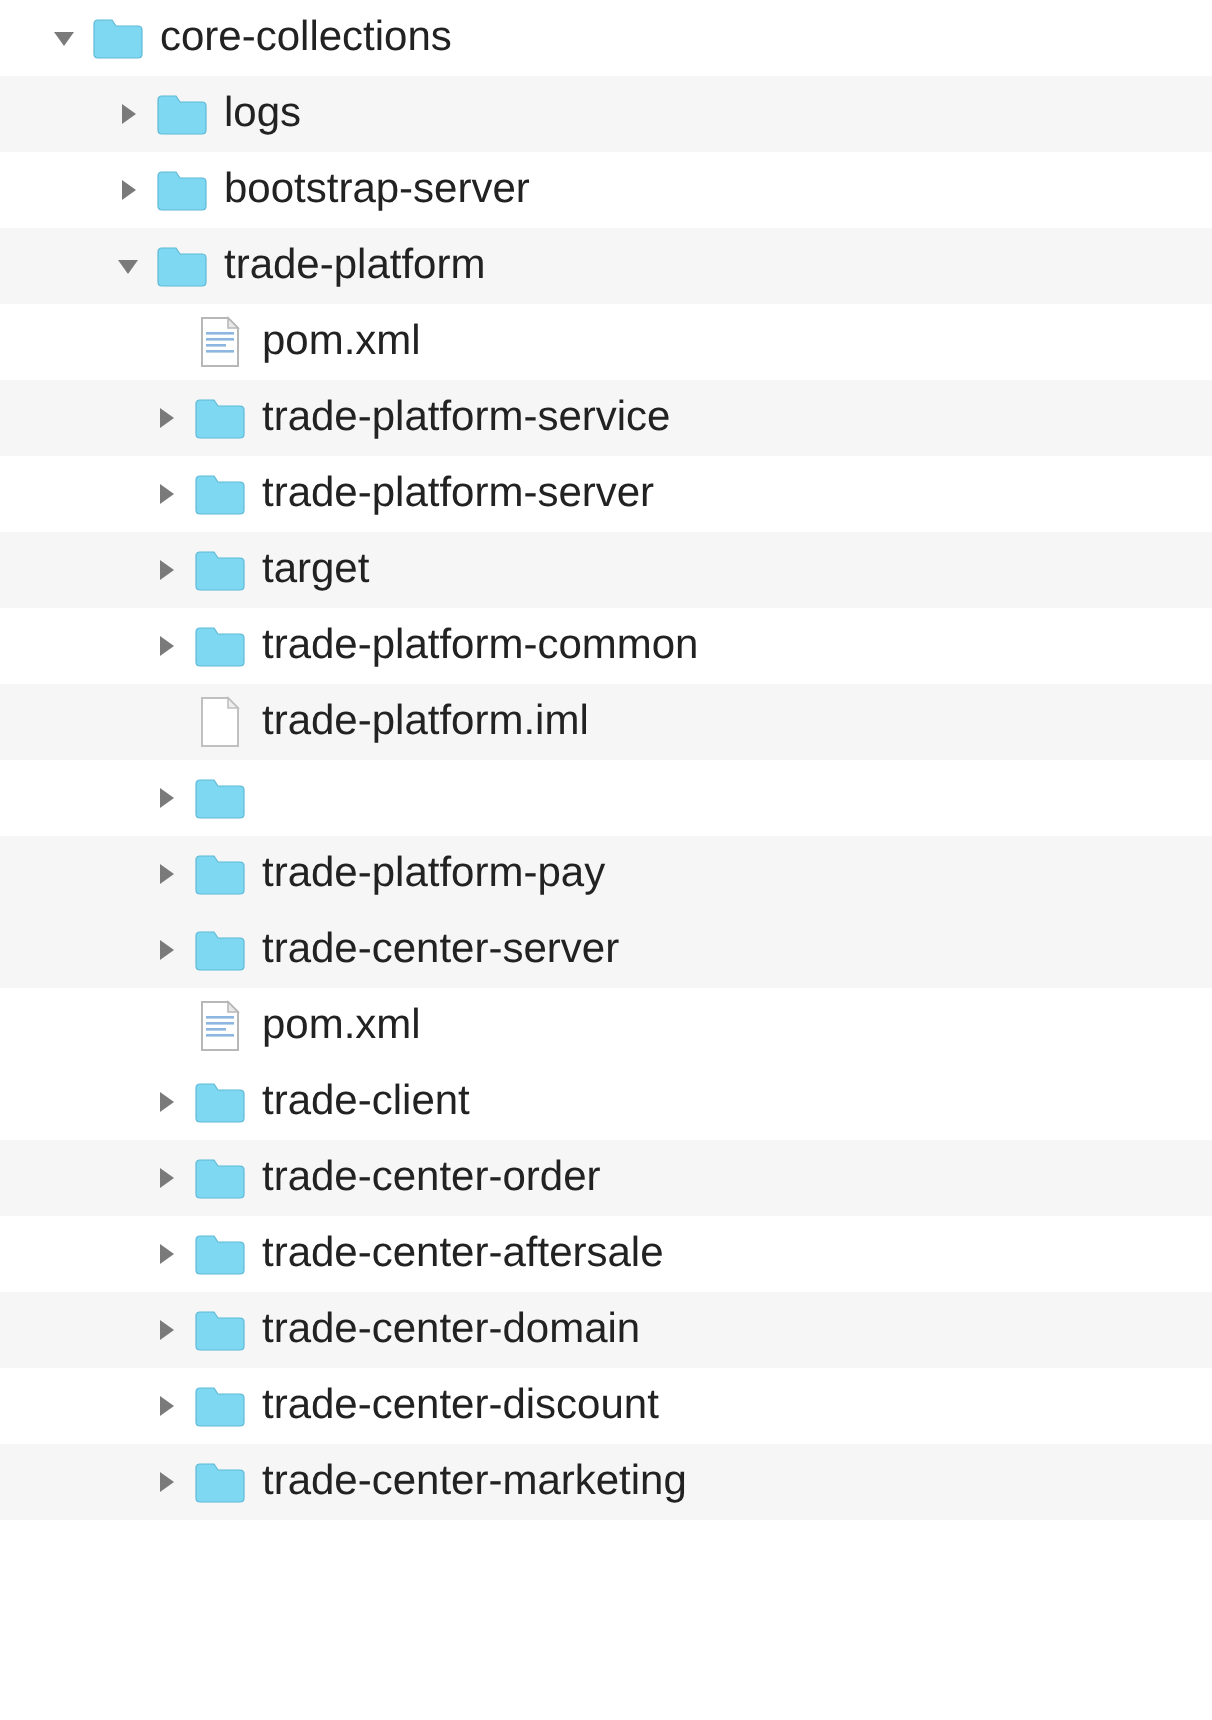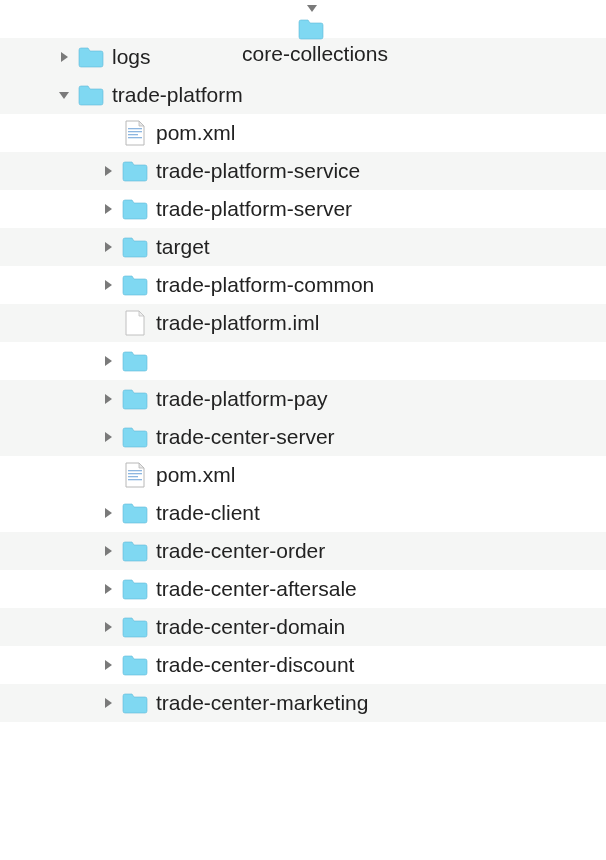--- a/index.html
+++ b/index.html
@@ -35,23 +35,23 @@
       height: 26px;
       display: inline-flex;
       align-items: center;
       justify-content: center;
       margin-right: 8px;
       flex-shrink: 0;
     }
     .label {
       color: #222;
     }
-    .indent-0 { padding-left: 24px; flex-direction: column; }
+    .indent-0 { padding-left: 24px; }
     .indent-1 { padding-left: 56px; }
-    .indent-2 { padding-left: 100px; }
+    .indent-2 { padding-left: 75px; }
   </style>
 </head>
 <body>
 
 <div id="tree-container">
     <div class="tree-row indent-0">
       <span class="chevron">
         <svg width="12" height="12" viewBox="0 0 12 12">
           <polygon points="1,3 11,3 6,10" fill="#7a7a7a"></polygon>
         </svg>
@@ -68,20 +68,33 @@
         <svg width="12" height="12" viewBox="0 0 12 12">
           <polygon points="3,1 10,6 3,11" fill="#7a7a7a"></polygon>
         </svg>
       </span>
       <span class="icon">
         <svg width="26" height="22" viewBox="0 0 26 22">
           <path d="M1 4 L1 19 Q1 21 3 21 L23 21 Q25 21 25 19 L25 7 Q25 5 23 5 L12 5 L10 2 L3 2 Q1 2 1 4 Z" fill="#7fd8f2" stroke="#5fb9d6" stroke-width="0.6"></path>
         </svg>
       </span>
       <span class="label">logs</span>
+    </div>
+    <div class="tree-row indent-1">
+      <span class="chevron">
+        <svg width="12" height="12" viewBox="0 0 12 12">
+          <polygon points="3,1 10,6 3,11" fill="#7a7a7a"></polygon>
+        </svg>
+      </span>
+      <span class="icon">
+        <svg width="26" height="22" viewBox="0 0 26 22">
+          <path d="M1 4 L1 19 Q1 21 3 21 L23 21 Q25 21 25 19 L25 7 Q25 5 23 5 L12 5 L10 2 L3 2 Q1 2 1 4 Z" fill="#7fd8f2" stroke="#5fb9d6" stroke-width="0.6"></path>
+        </svg>
+      </span>
+      <span class="label">bootstrap-server</span>
     </div>
     <div class="tree-row indent-1 alt">
       <span class="chevron">
         <svg width="12" height="12" viewBox="0 0 12 12">
           <polygon points="1,3 11,3 6,10" fill="#7a7a7a"></polygon>
         </svg>
       </span>
       <span class="icon">
         <svg width="26" height="22" viewBox="0 0 26 22">
           <path d="M1 4 L1 19 Q1 21 3 21 L23 21 Q25 21 25 19 L25 7 Q25 5 23 5 L12 5 L10 2 L3 2 Q1 2 1 4 Z" fill="#7fd8f2" stroke="#5fb9d6" stroke-width="0.6"></path>

